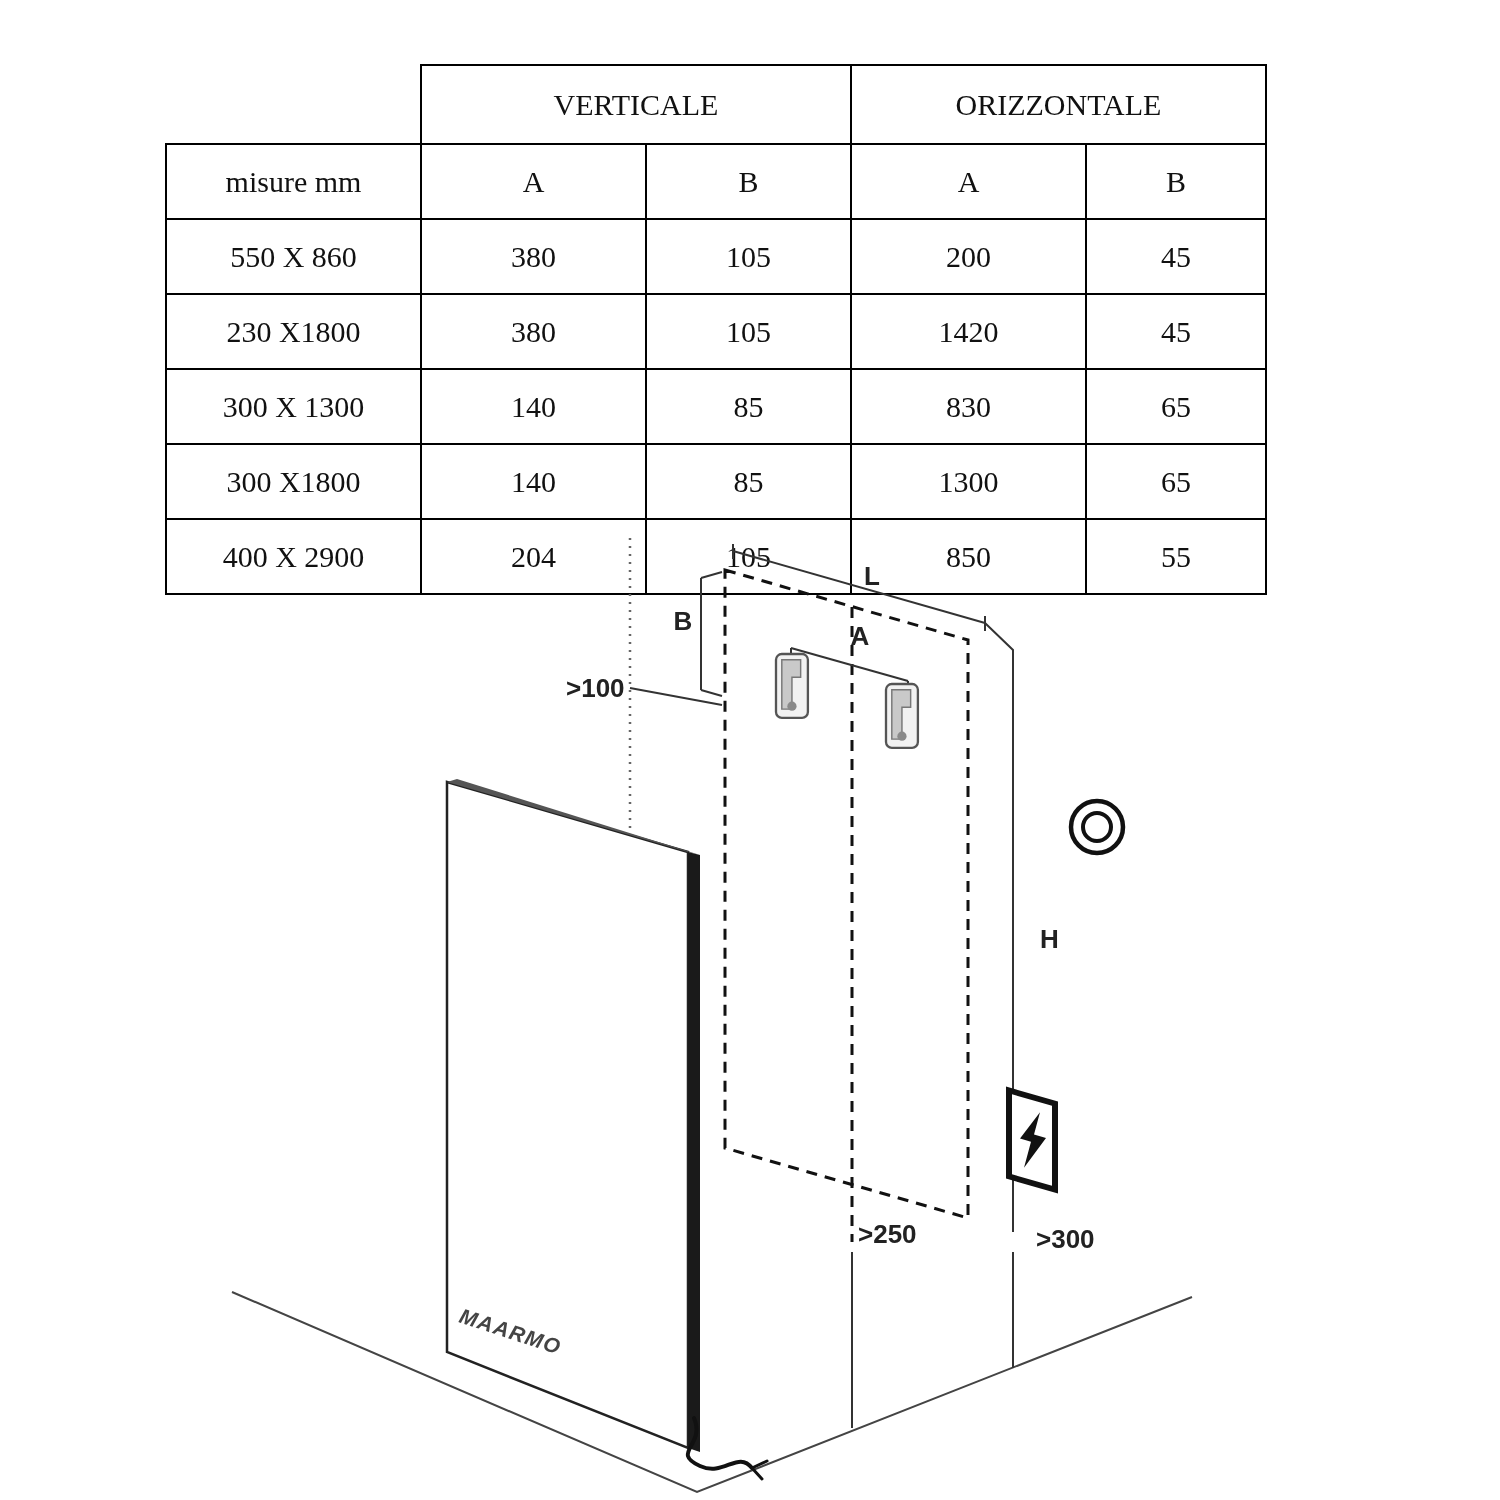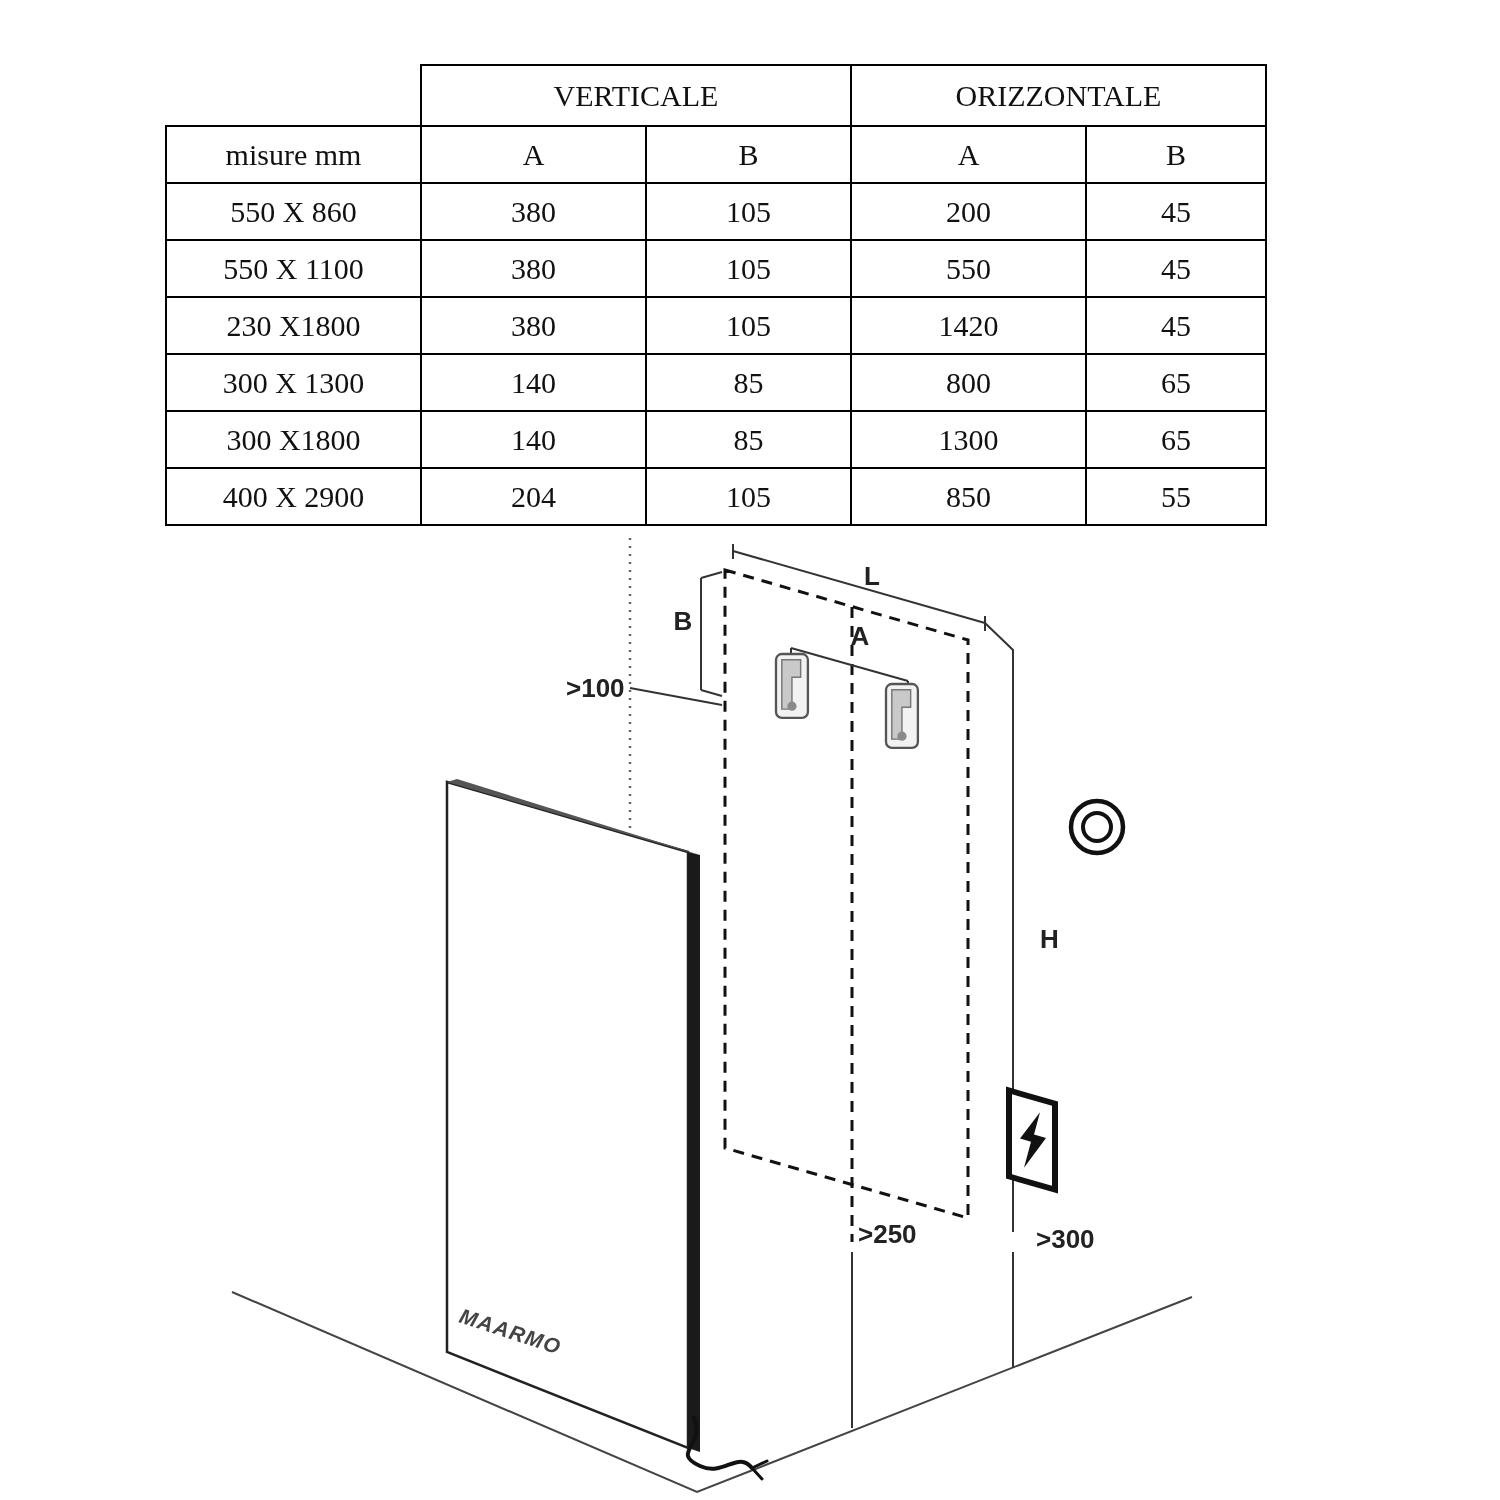--- a/index.html
+++ b/index.html
@@ -1,21 +1,21 @@
 <!DOCTYPE html>
 <html><head>
 <meta charset="utf-8">
 <style>
   html,body{margin:0;padding:0;background:#ffffff;}
   .page{position:relative;width:1500px;height:1500px;overflow:hidden;background:#fff;
         font-family:"Liberation Serif",serif;}
   table.spec{position:absolute;left:165px;top:64px;border-collapse:collapse;
              table-layout:fixed;font-size:30px;color:#111;}
   table.spec td{border:2px solid #000;text-align:center;vertical-align:middle;
-                height:43px;padding:6px 4px;}
+                height:43px;padding:15px 4px;}
   table.spec tr.group td{height:47px;}
   table.spec td.blank{border:none;}
   svg.diagram{position:absolute;left:0;top:0;}
   .thin{stroke:#333;stroke-width:2;fill:none;}
   .thin2{stroke:#444;stroke-width:2;fill:none;}
   .dotted{stroke:#666;stroke-width:2.5;stroke-dasharray:2 6;fill:none;}
   .dashed{stroke:#111;stroke-width:3;stroke-dasharray:11 8;fill:none;}
   .lbl{font-family:"Liberation Sans",sans-serif;font-size:26px;font-weight:600;fill:#222;}
   .brand{font-family:"Liberation Sans",sans-serif;font-style:italic;font-weight:700;
          font-size:21px;fill:#444;letter-spacing:1.5px;}
@@ -47,38 +47,31 @@
       <td>B</td>
     </tr>
     <tr>
       <td>550 X 860</td>
       <td>380</td>
       <td>105</td>
       <td>200</td>
       <td>45</td>
     </tr>
     <tr>
-      <td>550 X 1100</td>
-      <td>380</td>
-      <td>105</td>
-      <td>550</td>
-      <td>45</td>
-    </tr>
-    <tr>
       <td>230 X1800</td>
       <td>380</td>
       <td>105</td>
       <td>1420</td>
       <td>45</td>
     </tr>
     <tr>
       <td>300 X 1300</td>
       <td>140</td>
       <td>85</td>
-      <td>800</td>
+      <td>830</td>
       <td>65</td>
     </tr>
     <tr>
       <td>300 X1800</td>
       <td>140</td>
       <td>85</td>
       <td>1300</td>
       <td>65</td>
     </tr>
     <tr>

